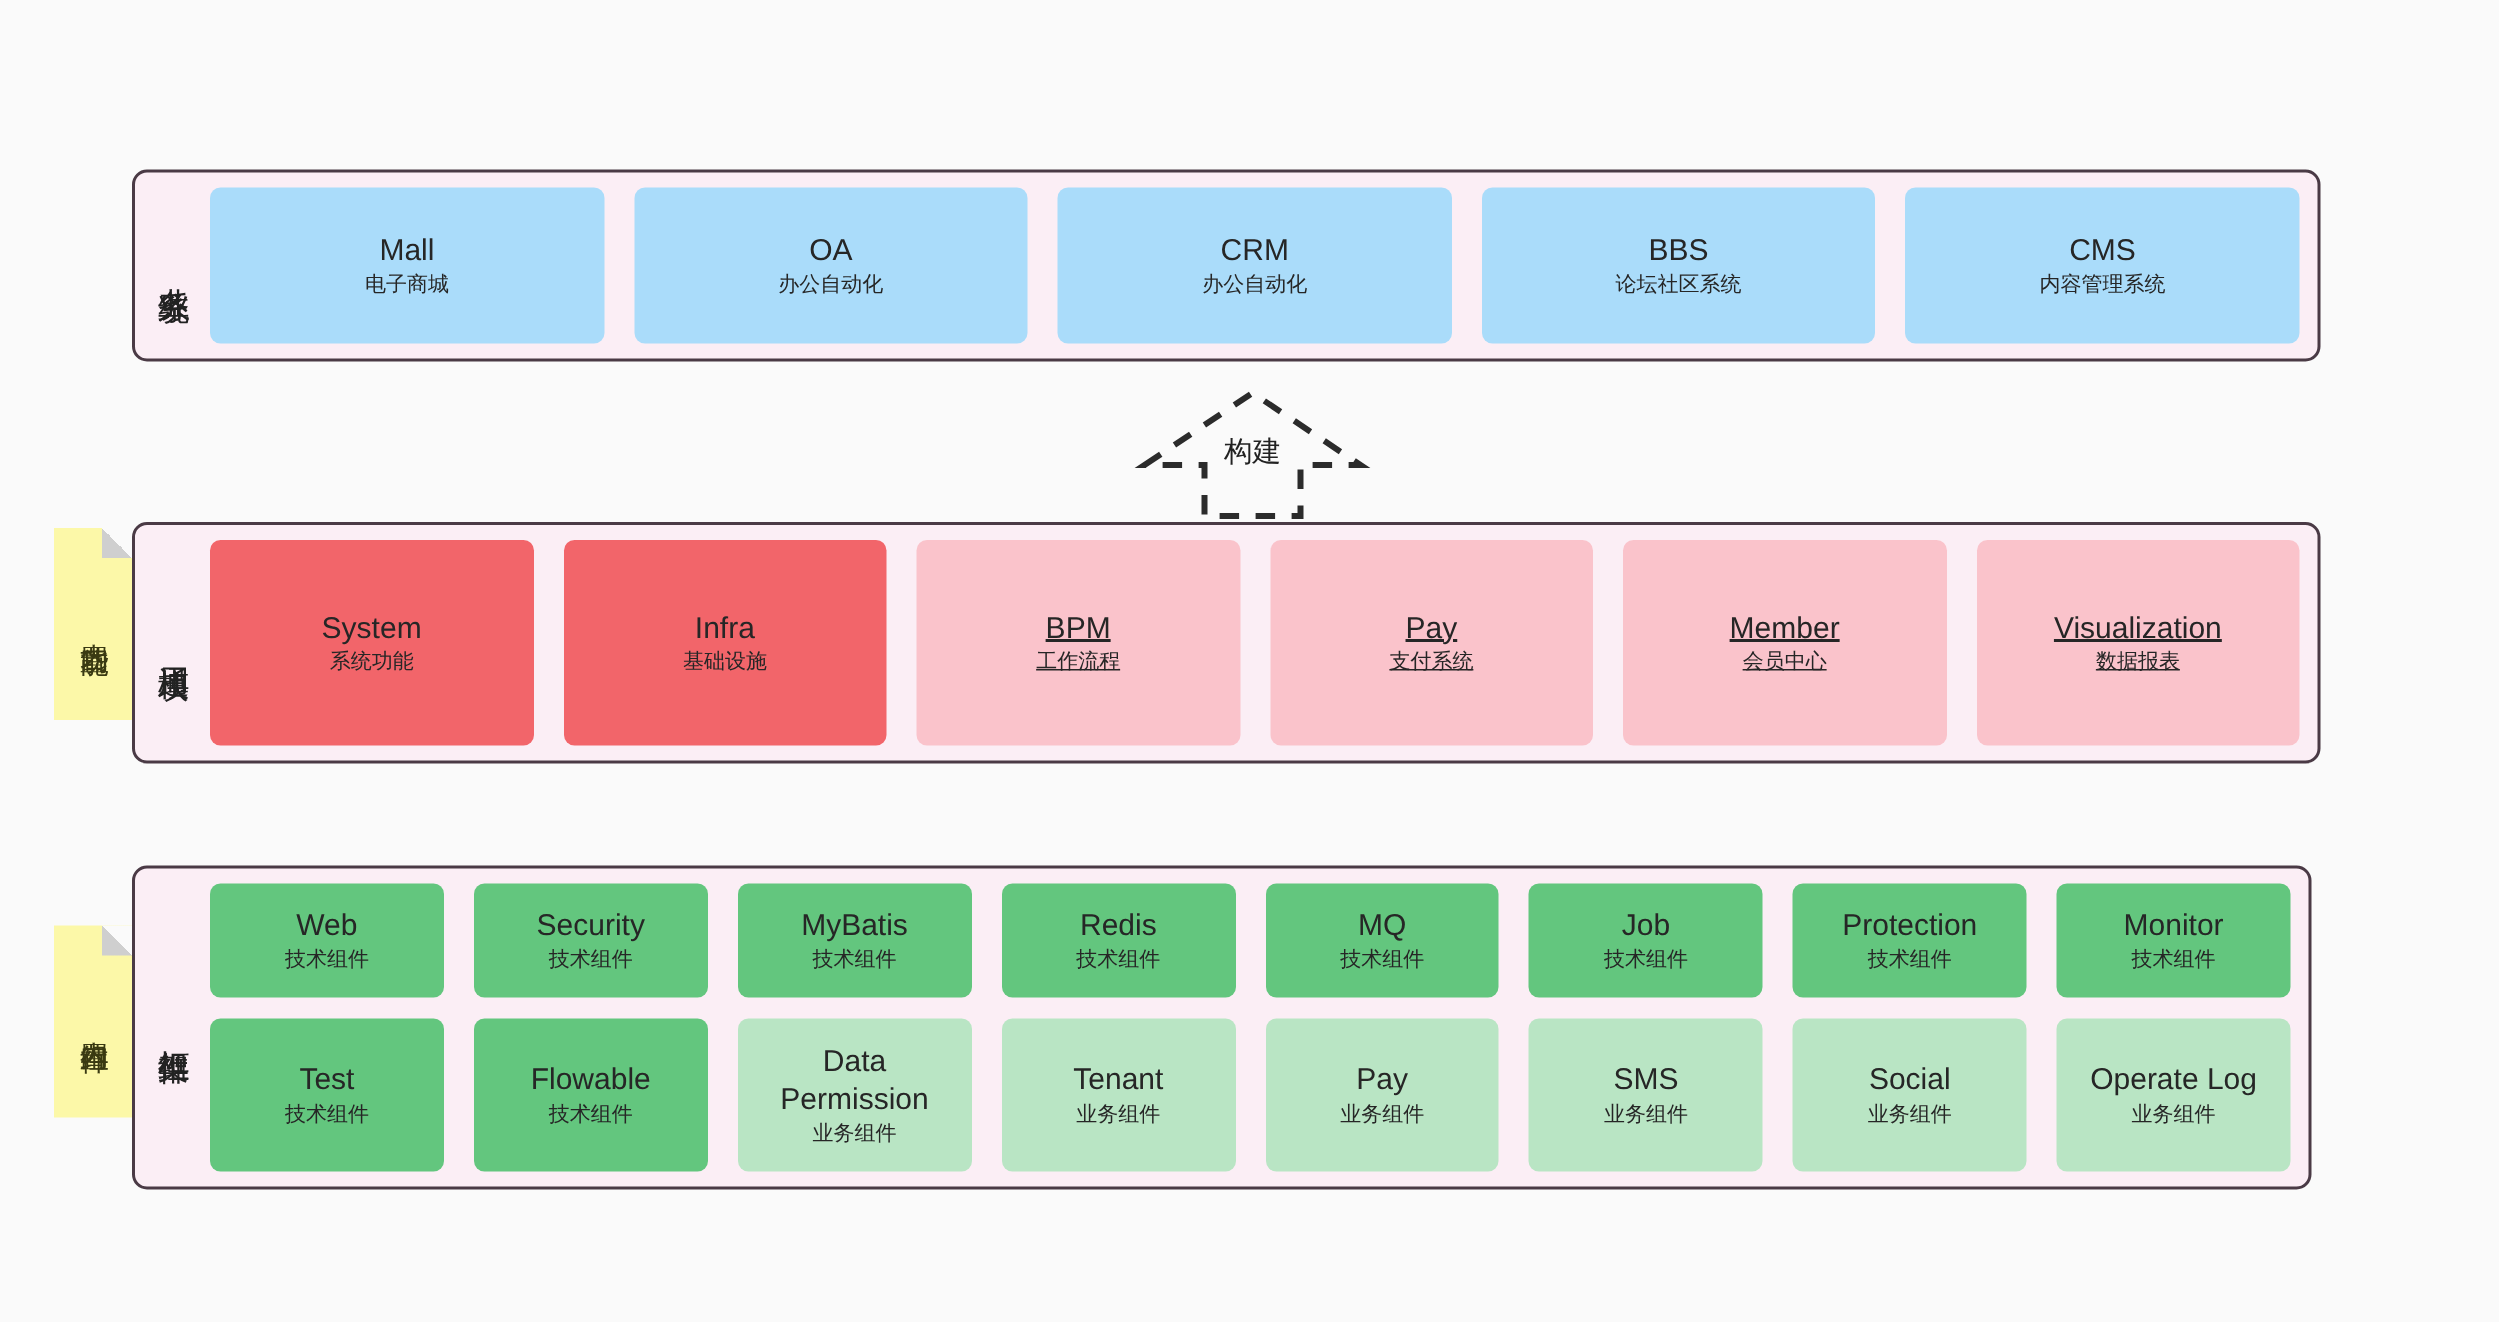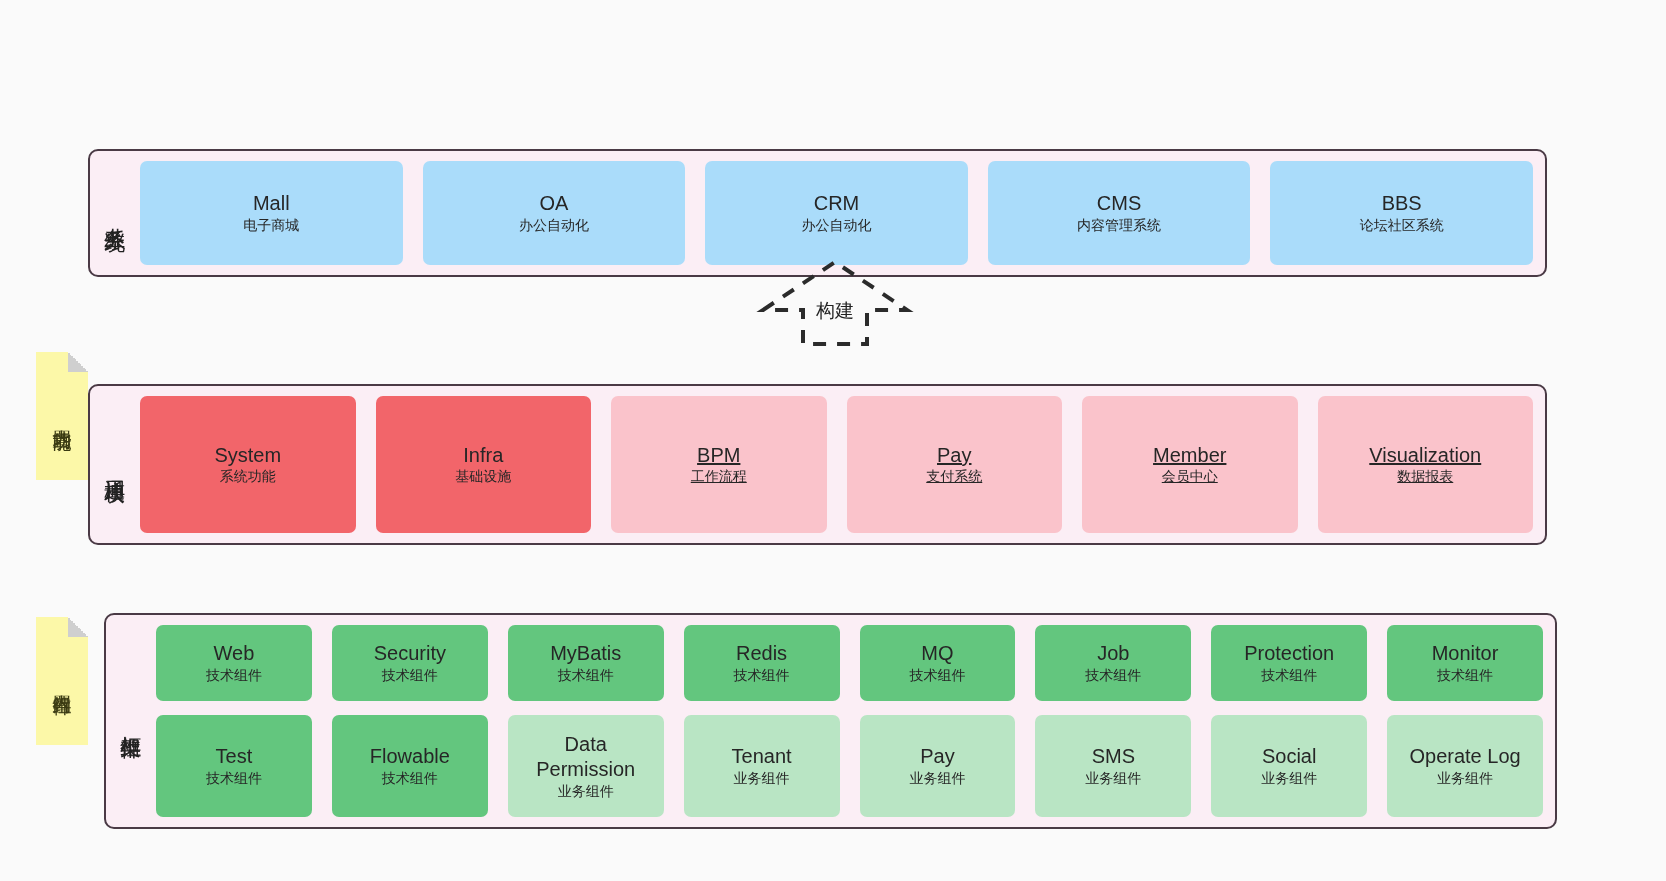--- a/index.html
+++ b/index.html
@@ -19,21 +19,20 @@
 
   
   .layer {
     position: absolute;
     background: #fbeef5;
     border: 2px solid #4a3a45;
     border-radius: 10px;
     display: flex;
     align-items: stretch;
     padding: 10px 12px 10px 8px;
-    margin-top: 36px;
   }
   .layer-title {
     flex: 0 0 auto;
     width: 34px;
     display: flex;
     align-items: center;
     justify-content: center;
     font-size: 21px;
     color: #222;
     letter-spacing: 1px;
@@ -73,21 +72,21 @@
   
   .c-blue       { background: #aadcfa; }
   .c-red        { background: #f2656a; }
   .c-pink       { background: #fac3cb; text-decoration: underline; }
   .c-green      { background: #63c67e; }
   .c-greenlight { background: #b9e5c4; }
 
   
   #layer-business { left: 88px;  top: 113px; width: 1459px; height: 128px; }
   #layer-common   { left: 88px;  top: 348px; width: 1459px; height: 161px; }
-  #layer-frame    { left: 104px;  top: 577px; width: 1453px; height: 216px; }
+  #layer-frame    { left: 88px;  top: 577px; width: 1453px; height: 216px; }
 
   
   .note {
     position: absolute;
     width: 52px;
     background: #fcf8a8;
     display: flex;
     align-items: center;
     justify-content: center;
     font-size: 19px;
@@ -109,21 +108,21 @@
   #note-common { left: 36px; top: 352px; height: 128px; }
   #note-frame  { left: 36px; top: 617px; height: 128px; }
 
   
   .arrow {
     position: absolute;
   }
   .arrow .label {
     position: absolute;
     left: 0; right: 0;
-    top: 42px;
+    top: 32px;
     text-align: center;
     font-size: 19px;
     color: #222;
     background: transparent;
     font-family: Liberation Serif, serif;
   }
   #arrow-build  { left: 755px; top: 256px; width: 160px; height: 90px; }
   #arrow-impl   { left: 770px; top: 488px; width: 160px; height: 90px; }
 </style>
 </head>
@@ -141,26 +140,26 @@
         </div>
         <div class="cell c-blue">
           <span class="t1">OA</span>
           <span class="t2">办公自动化</span>
         </div>
         <div class="cell c-blue">
           <span class="t1">CRM</span>
           <span class="t2">办公自动化</span>
         </div>
         <div class="cell c-blue">
+          <span class="t1">BBS</span>
+          <span class="t2">论坛社区系统</span>
+        </div>
+        <div class="cell c-blue">
           <span class="t1">CMS</span>
           <span class="t2">内容管理系统</span>
-        </div>
-        <div class="cell c-blue">
-          <span class="t1">BBS</span>
-          <span class="t2">论坛社区系统</span>
         </div>
       </div>
     </div>
   </div>
 
   <div class="arrow" id="arrow-build">
     <svg width="160" height="90" viewBox="0 0 160 90">
       <path d="M 8 54 L 80 6 L 152 54 L 112 54 L 112 88 L 48 88 L 48 54 Z" fill="none" stroke="#2b2b2b" stroke-width="4" stroke-dasharray="13 11" stroke-linejoin="miter"></path>
     </svg>
     <div class="label">构建</div>

